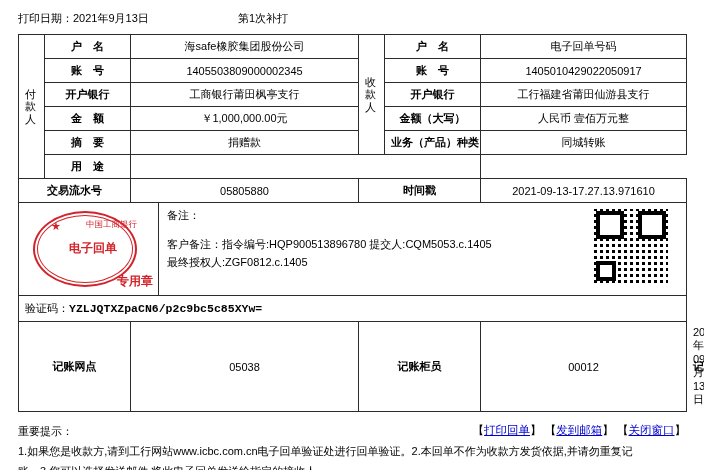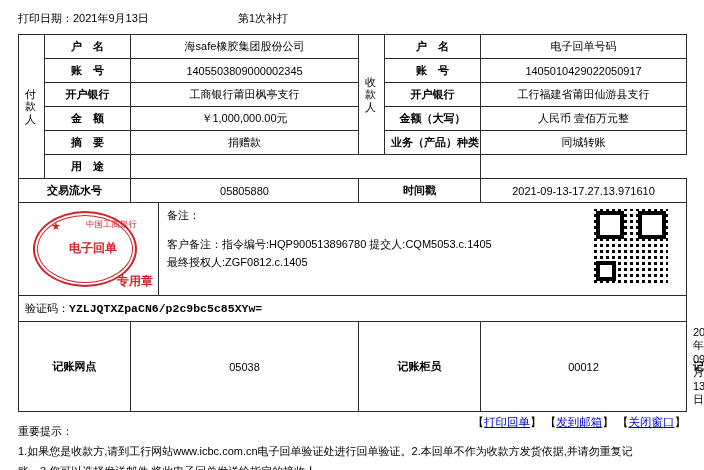--- a/index.html
+++ b/index.html
@@ -174,21 +174,21 @@
     font-size: 11px;
     line-height: 1.75;
   }
   .notes .title { margin-bottom: 1px; }
   .notes .body { width: 620px; }
 
   
   .footer {
     position: absolute;
     right: 18px;
-    bottom: 40px;
+    bottom: 32px;
     font-size: 11.5px;
     color: #0000cc;
   }
   .footer a {
     color: #0000cc;
     text-decoration: underline;
     cursor: pointer;
   }
   .footer .brk { color: #000; text-decoration: none; }
 </style>

